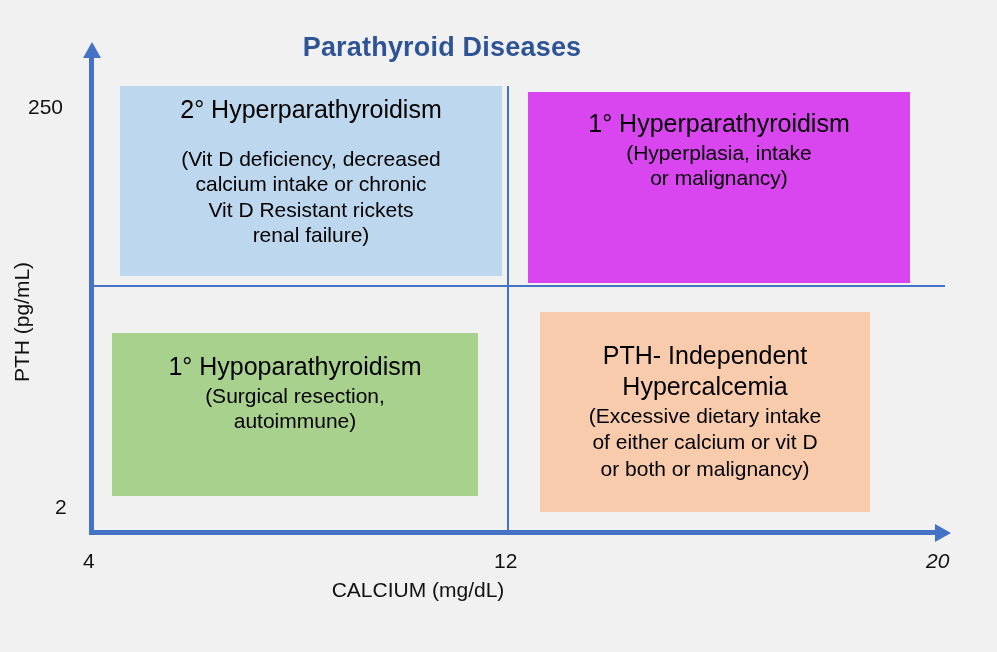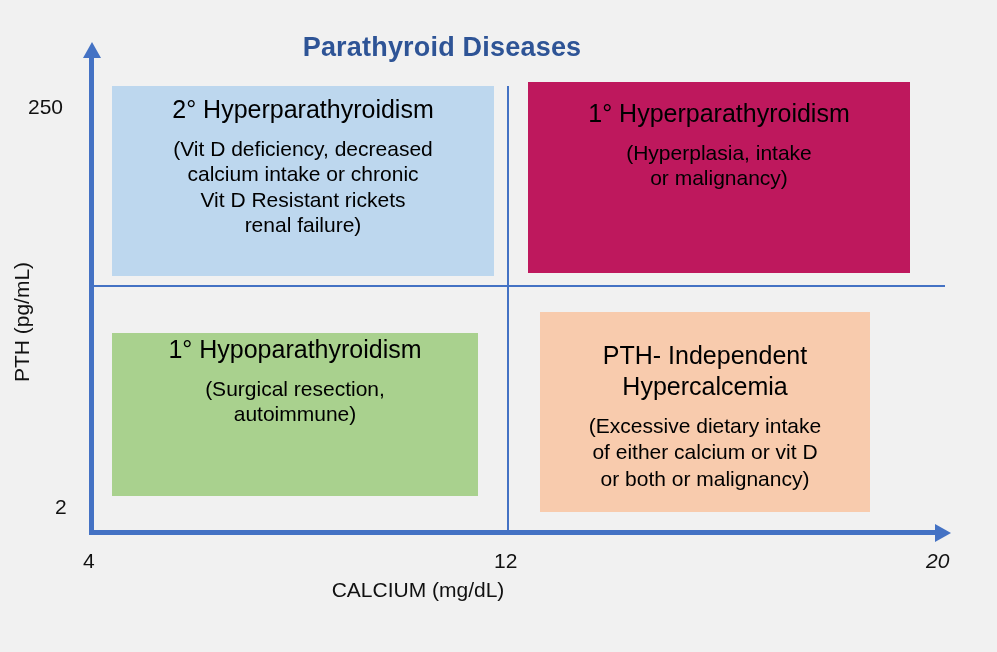--- a/index.html
+++ b/index.html
@@ -68,40 +68,41 @@
   
   .qbox{
     position:absolute;
     box-sizing:border-box;
     color:#000;
     text-align:center;
     display:flex;flex-direction:column;
     padding:8px 6px 6px 6px;
   }
   .qbox .head{font-size:25px;line-height:1.22;margin-bottom:1px;}
-  .qbox .sub{font-size:21px;line-height:1.22;margin-top:10px;}
+  .qbox .sub{font-size:21px;line-height:1.22;}
   .qbox .sub-line{display:block;}
 
   .box-blue{
-    left:112px;top:86px;width:382px;height:190px;
+    left:120px;top:86px;width:382px;height:190px;
     background:#bdd7ee;
     justify-content:flex-start;
+    gap:20px;
   }
   .box-gray{
-    left:528px;top:82px;width:382px;height:191px;
-    background:#be185d;
+    left:528px;top:92px;width:382px;height:191px;
+    background:#d946ef;
     justify-content:flex-start;
     padding-top:16px;
   }
   .box-gray .head{text-align:center;}
   .box-green{
     left:112px;top:333px;width:366px;height:163px;
     background:#a9d18e;
     justify-content:flex-start;
-    padding-top:1px;
+    padding-top:18px;
   }
   .box-orange{
     left:540px;top:312px;width:330px;height:200px;
     background:#f8cbad;
     justify-content:flex-start;
     padding-top:28px;
   }
   .box-orange .head{font-size:25px;line-height:1.24;}
   .box-orange .sub{font-size:21px;line-height:1.26;}
 </style>

